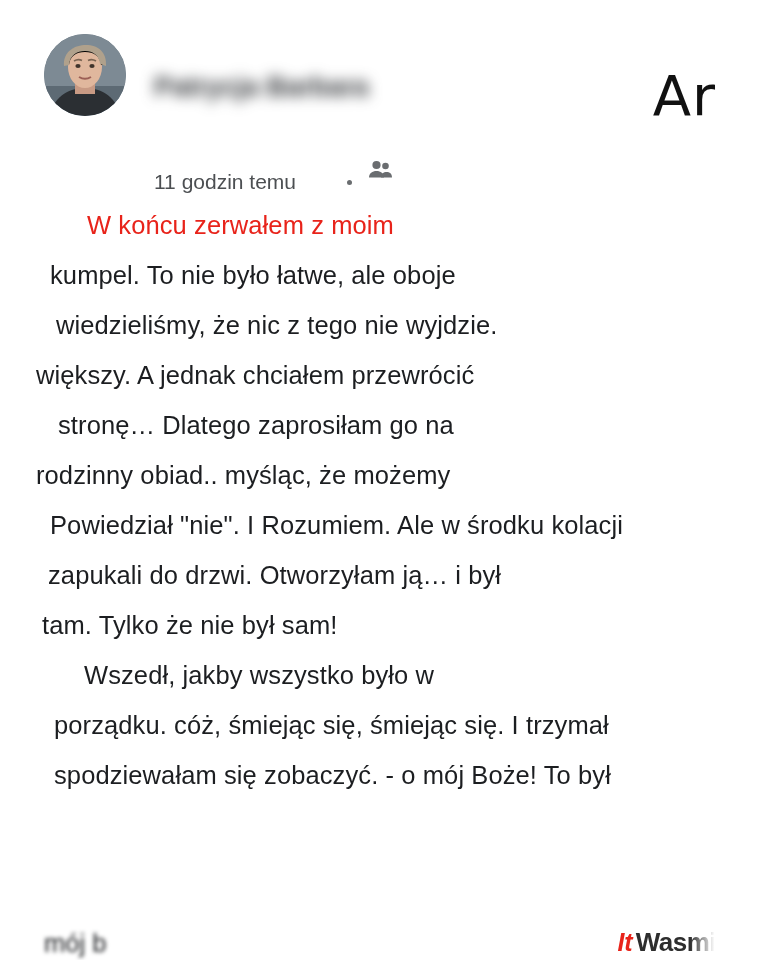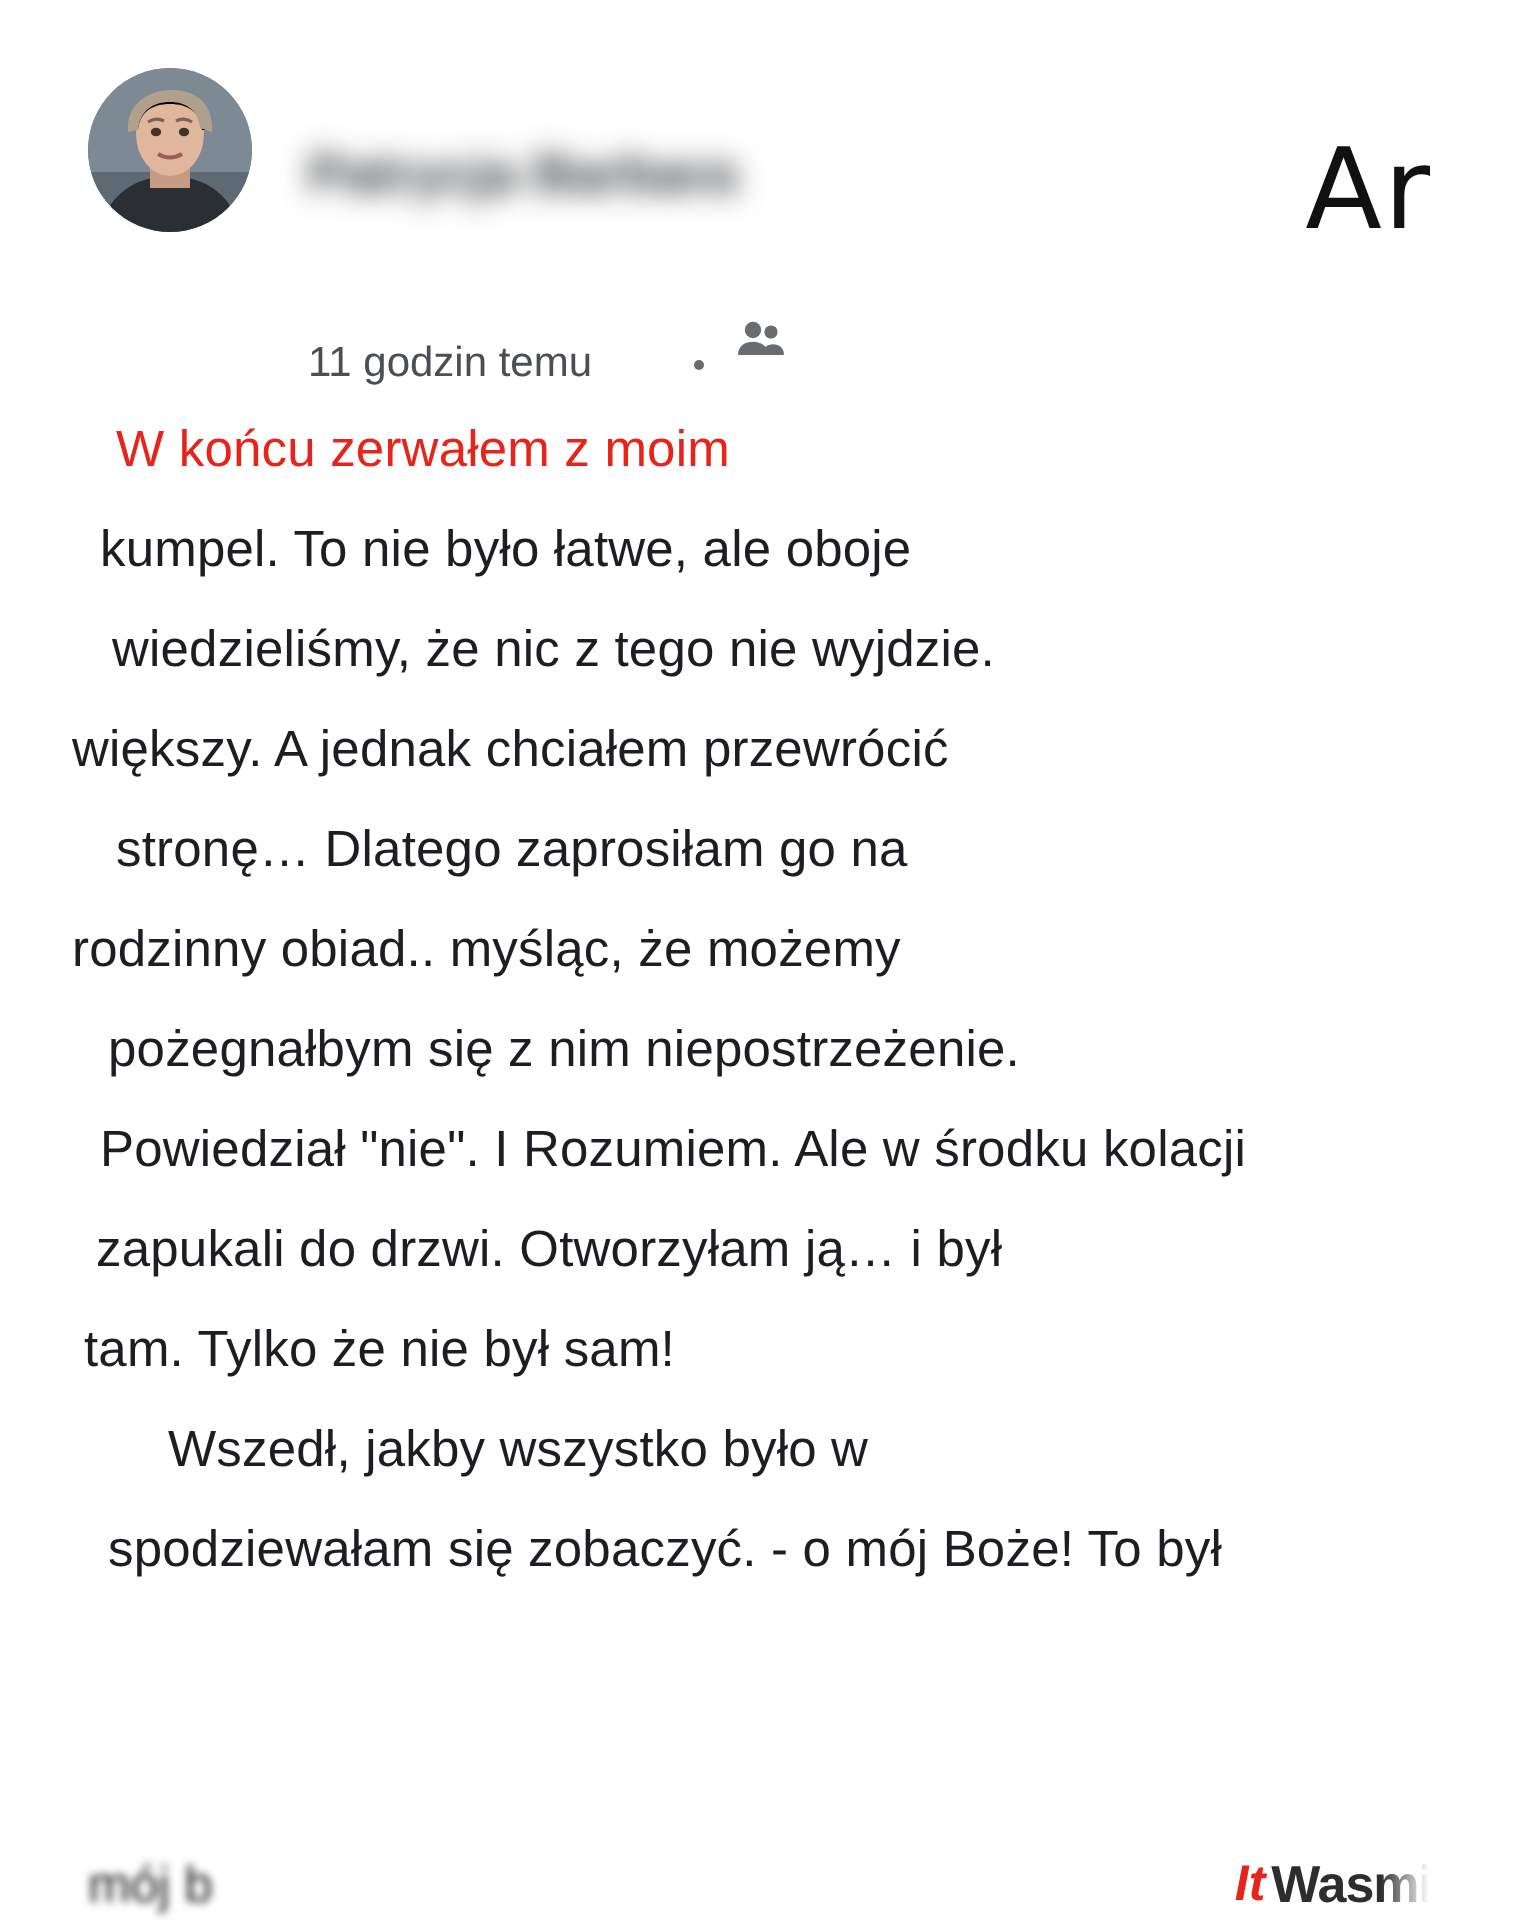--- a/index.html
+++ b/index.html
@@ -100,21 +100,21 @@
     width: 768px;
   }
   .line {
     display: block;
     font-size: 25.5px;
     line-height: 50px;
     color: #1c1e21;
     white-space: nowrap;
     letter-spacing: 0.1px;
   }
-  .line.accent { color: #e8231a; }
+  .line.accent { color: #e8231a; margin-left: 29px; }
 
   
   .bottom-strip {
     position: absolute;
     left: 0;
     bottom: 0;
     width: 768px;
     height: 46px;
     overflow: hidden;
   }
@@ -214,25 +214,25 @@
     <div class="brand-mark">Ar</div>
   </div>
 
   <div class="post-body" id="body-lines">
       <span class="line accent" style="padding-left: 58px;">W końcu zerwałem z moim</span>
       <span class="line" style="padding-left: 50px;">kumpel. To nie było łatwe, ale oboje</span>
       <span class="line" style="padding-left: 56px;">wiedzieliśmy, że nic z tego nie wyjdzie.</span>
       <span class="line" style="padding-left: 36px;">większy. A jednak chciałem przewrócić</span>
       <span class="line" style="padding-left: 58px;">stronę… Dlatego zaprosiłam go na</span>
       <span class="line" style="padding-left: 36px;">rodzinny obiad.. myśląc, że możemy</span>
-      <span class="line" style="padding-left: 54px;">pożegnałbym się z nim niepostrzeżenie.</span>
       <span class="line" style="padding-left: 50px;">Powiedział "nie". I Rozumiem. Ale w środku kolacji</span>
       <span class="line" style="padding-left: 48px;">zapukali do drzwi. Otworzyłam ją… i był</span>
       <span class="line" style="padding-left: 42px;">tam. Tylko że nie był sam!</span>
       <span class="line" style="padding-left: 84px;">Wszedł, jakby wszystko było w</span>
+      <span class="line" style="padding-left: 54px;">porządku. cóż, śmiejąc się, śmiejąc się. I trzymał</span>
       <span class="line" style="padding-left: 54px;">spodziewałam się zobaczyć. - o mój Boże! To był</span>
     </div>
 
   <div class="bottom-strip">
     <div class="blurred-tail">mój b</div>
     <div class="watermark">
       <span class="wm-it">It</span>
       <span class="wm-rest">Wasmi</span>
     </div>
     <div class="wm-fade"></div>

